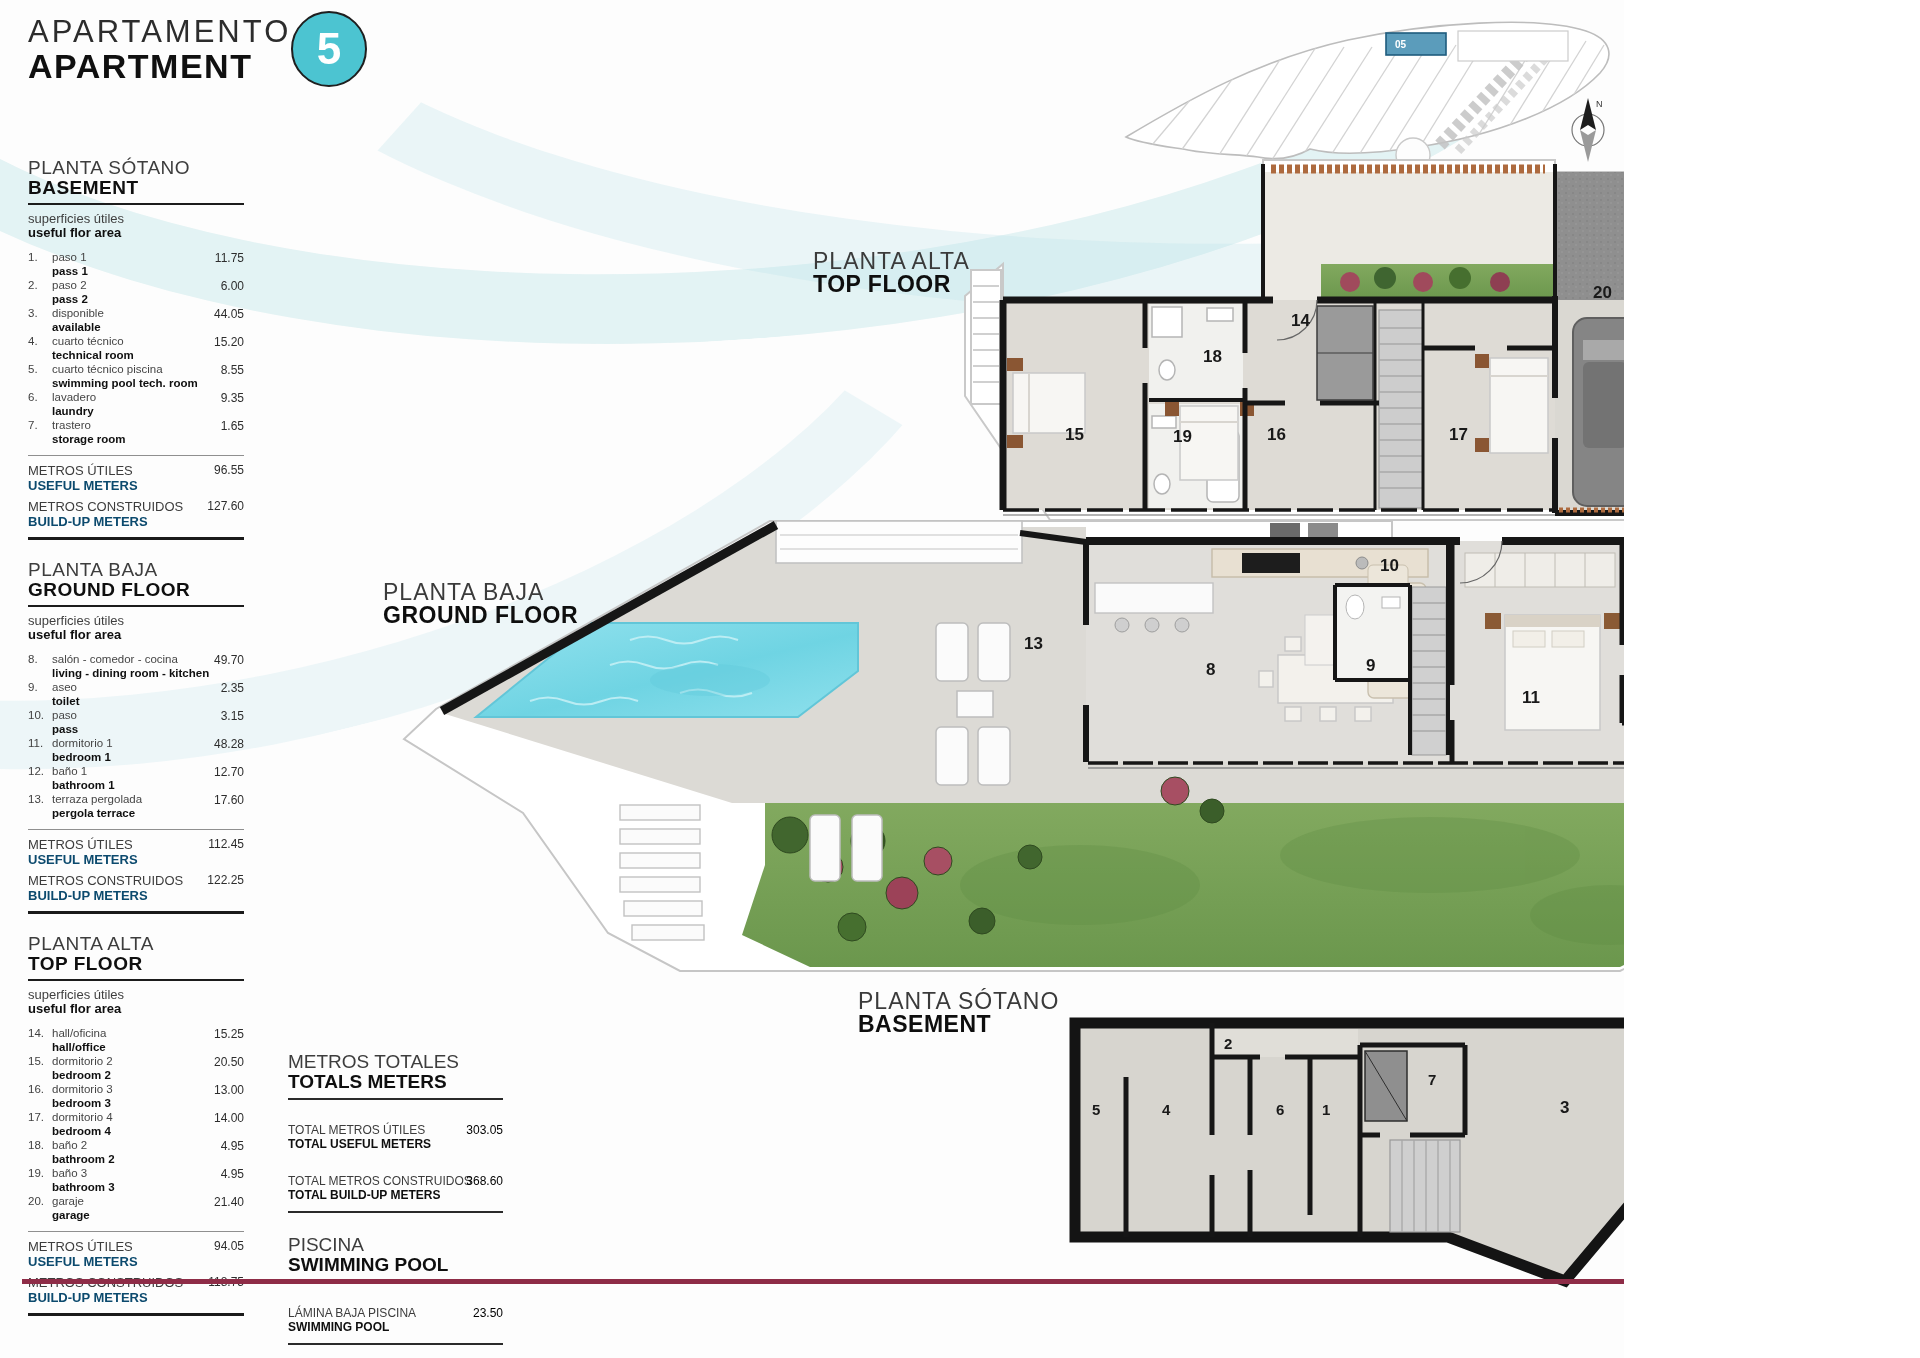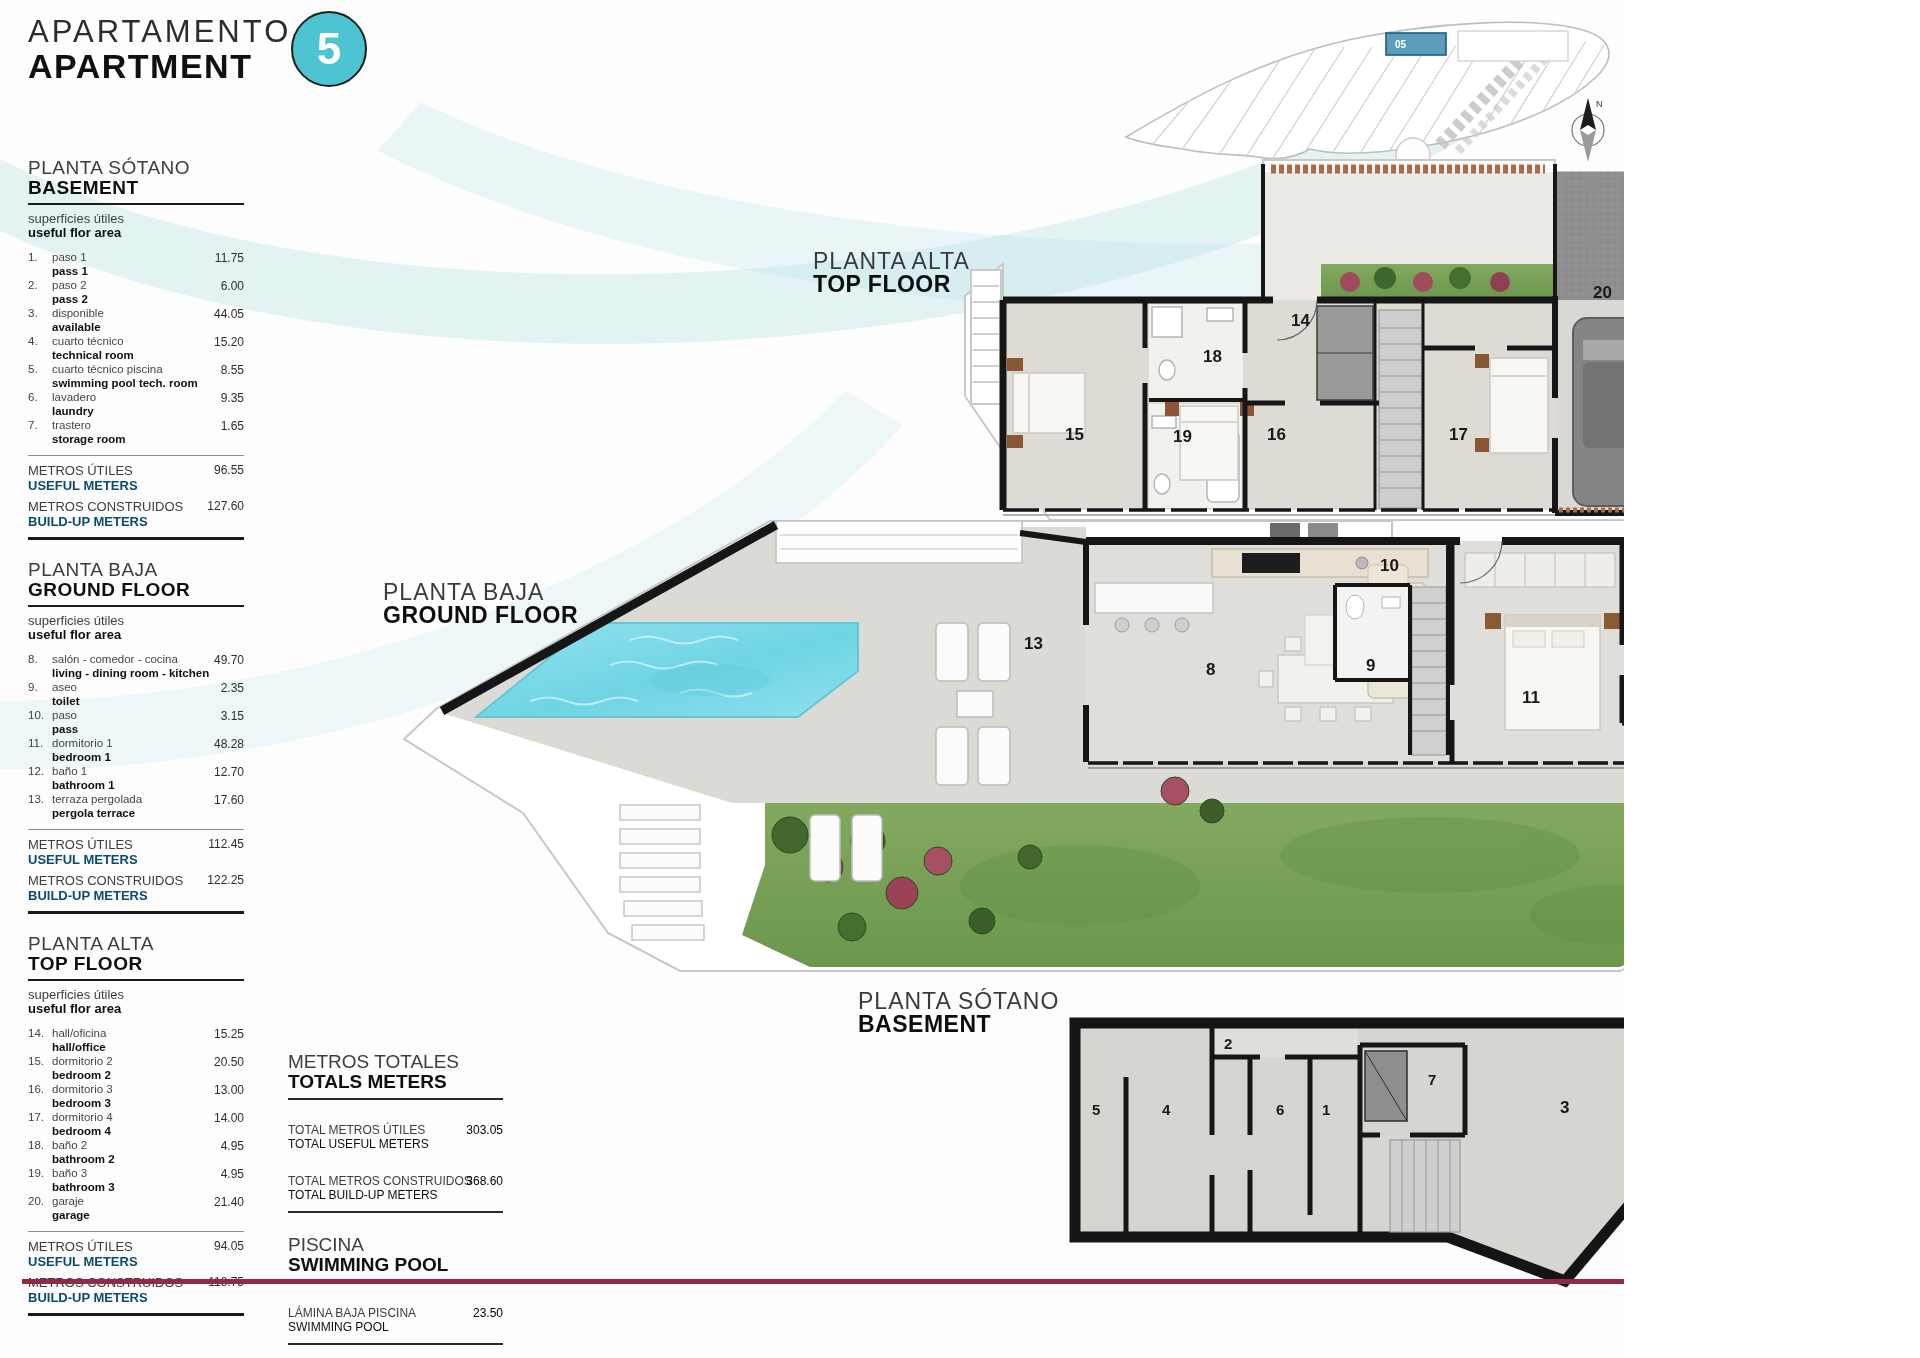--- a/index.html
+++ b/index.html
@@ -40,21 +40,21 @@
   .tot .t-en{font-size:13px;font-weight:700;color:#0c4a6e;line-height:15px;}
   .rule3{border-top:3px solid #1a1a1a;margin-top:8px;}
 
   
   .mid-block{position:absolute;left:288px;top:1052px;width:215px;}
   .mid-head-es{font-size:19px;font-weight:400;color:#3d3d3d;line-height:20px;}
   .mid-head-en{font-size:19px;font-weight:700;color:#0f0f0f;line-height:20px;}
   .mid-rule{border-top:2px solid #2a2a2a;margin:6px 0 8px 0;}
   .mid-row{position:relative;margin-bottom:9px;}
   .mid-row .m-es{font-size:12px;color:#3c3c3c;line-height:14px;margin-top:23px;}
-  .mid-row .m-en{font-size:12px;font-weight:400;color:#0f0f0f;line-height:14px;}
+  .mid-row .m-en{font-size:12px;font-weight:700;color:#0f0f0f;line-height:14px;}
   .mid-row .val{position:absolute;right:0;top:0;font-size:12px;color:#000000;}
   .mid-gap{height:14px;}
 
   
   .plan-label{position:absolute;line-height:1.0;}
   .pl-es{font-size:23px;font-weight:400;color:#3b3b3b;letter-spacing:1px;}
   .pl-en{font-size:23px;font-weight:700;color:#0e0e0e;letter-spacing:.5px;}
 
   .plan-svg{position:absolute;}
 

